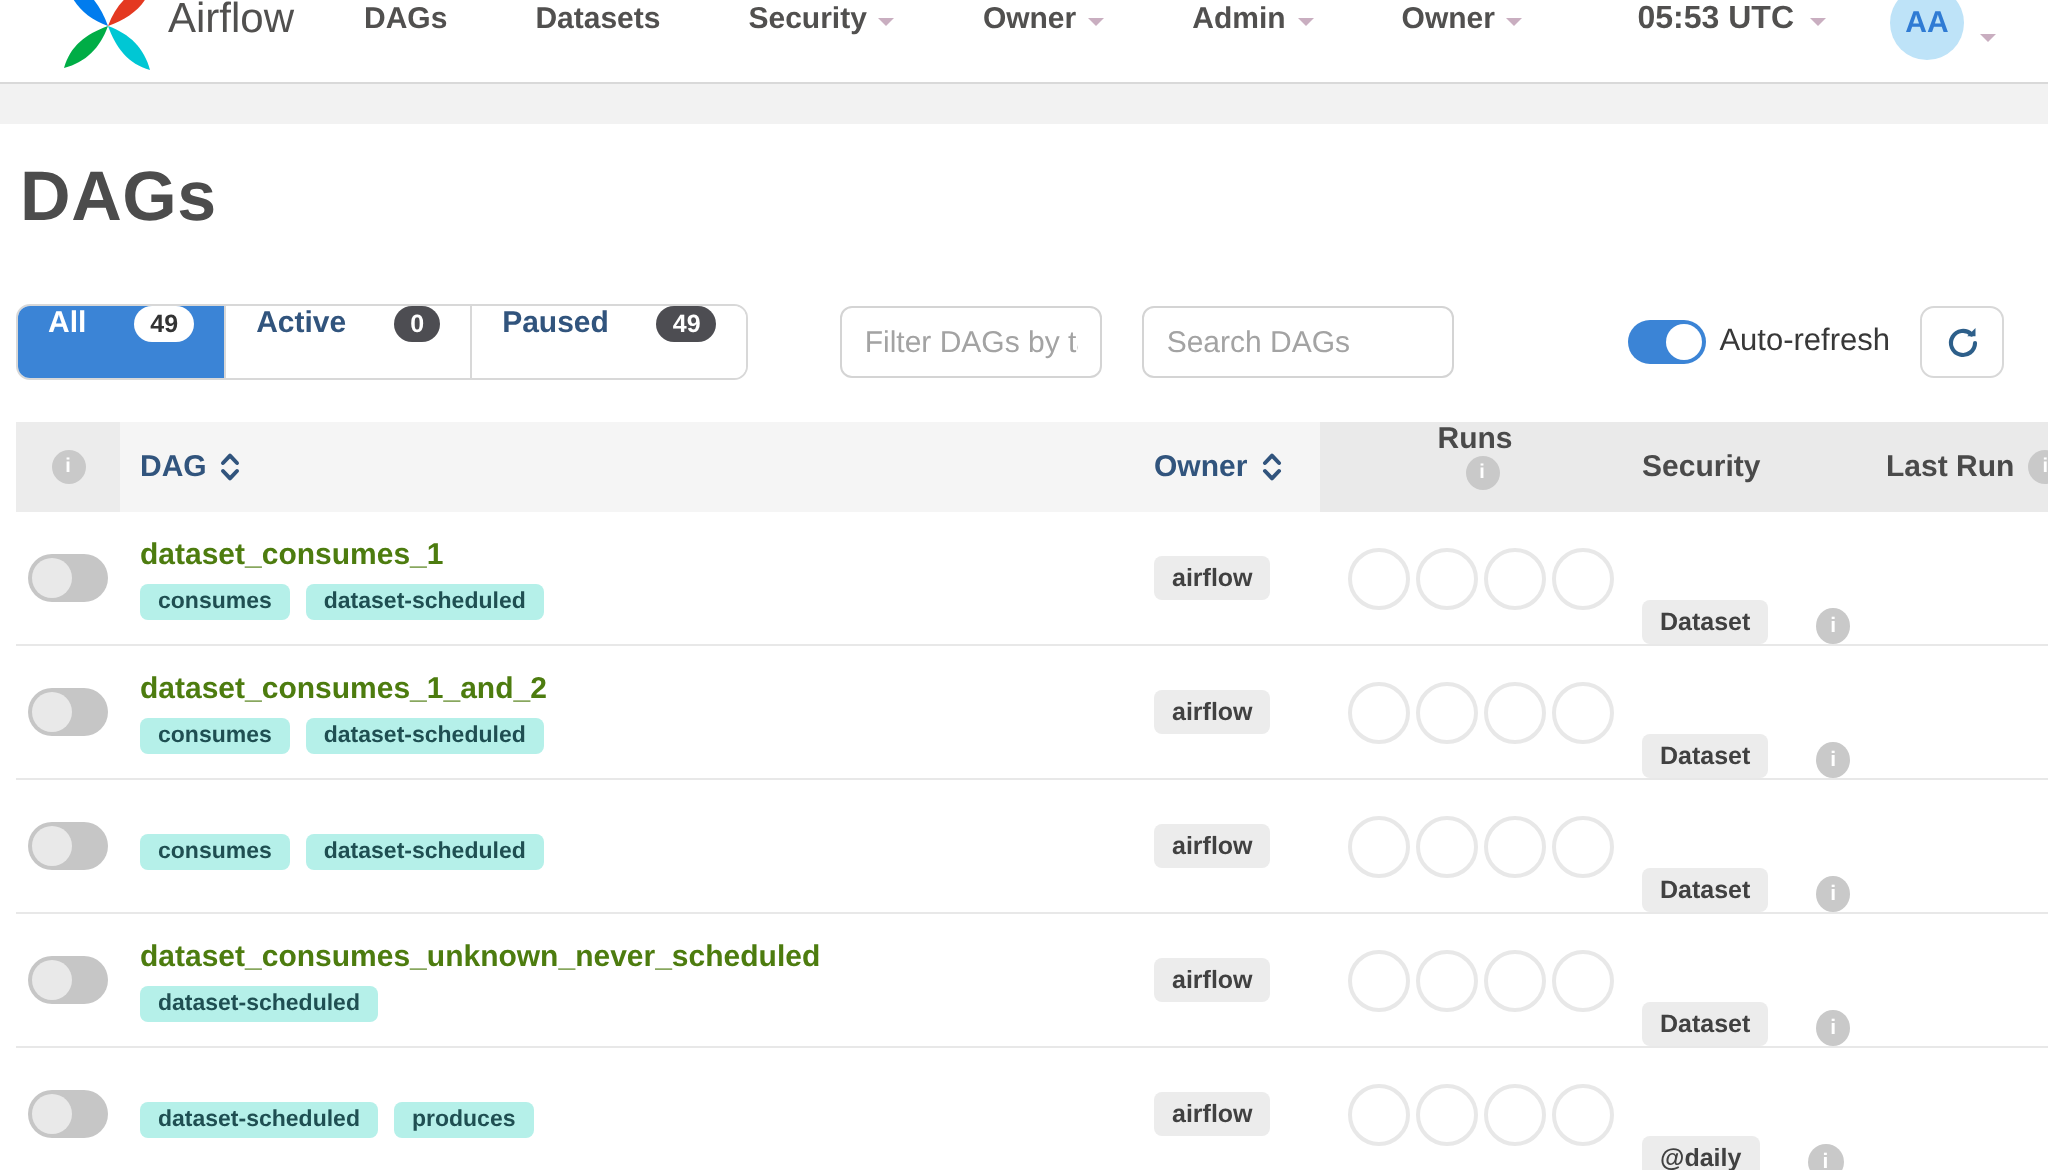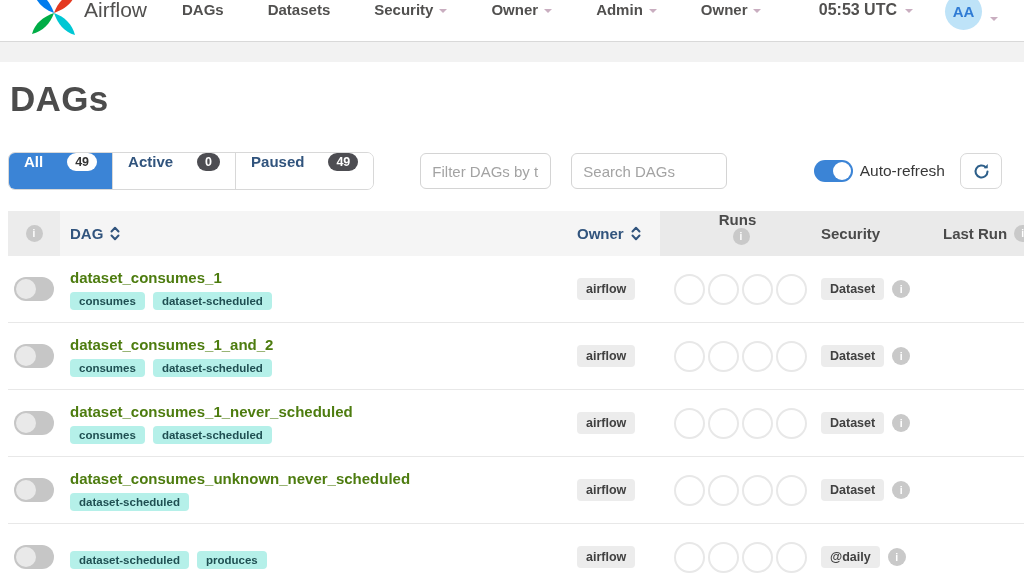--- a/index.html
+++ b/index.html
@@ -75,21 +75,21 @@
   .col-schedule.th { padding-left:14px; }
   .col-lastrun.th { padding-left:18px; }
 
   .trow { height:67px; border-bottom:1px solid #e8e8e8; background:#fff; }
   .trow:first-of-type { border-top:1px solid #e3e3e3; }
   .td { display:flex; align-items:center; }
   .td.col-toggle { justify-content:center; }
   .td.col-dag { flex-direction:column; align-items:flex-start; justify-content:center; padding-left:10px; }
   .td.col-owner { padding-left:12px; }
   .td.col-runs { padding-left:14px; gap:3px; }
-  .td.col-schedule { padding-left:14px; gap:8px; }
+  .td.col-schedule { padding-left:14px; gap:24px;align-items:flex-end; }
 
   .switch.off { width:40px; height:24px; background:#c6c6c6; }
   .switch.off::after { content:""; position:absolute; left:2px; top:2px; width:20px; height:20px;
     border-radius:50%; background:#e9e9e9; }
 
   .dag-name { font-size:15px; font-weight:bold; color:#4d7c0f; text-decoration:none; cursor:pointer; }
   .tags { display:flex; gap:8px; margin-top:6px; }
   .tag { background:#b5f0e9; color:#1f4f52; font-size:11.5px; font-weight:bold;
     padding:3px 9px; border-radius:4px; cursor:pointer; }
 
@@ -274,21 +274,20 @@
         <span class="info-icon lg">i</span>
       </div>
       <div class="td col-lastrun"></div>
     </div>
 
     <div class="grid trow">
       <div class="td col-toggle">
           <span class="switch off"></span>
         </div>
       <div class="td col-dag">
-        <a class="dag-name">dataset_consumes_1_never_scheduled</a>
         <div class="tags">
           <span class="tag">consumes</span>
           <span class="tag">dataset-scheduled</span>
         </div>
       </div>
       <div class="td col-owner">
           <span class="badge">airflow</span>
         </div>
       <div class="td col-runs">
         <span class="run-circle"></span>

